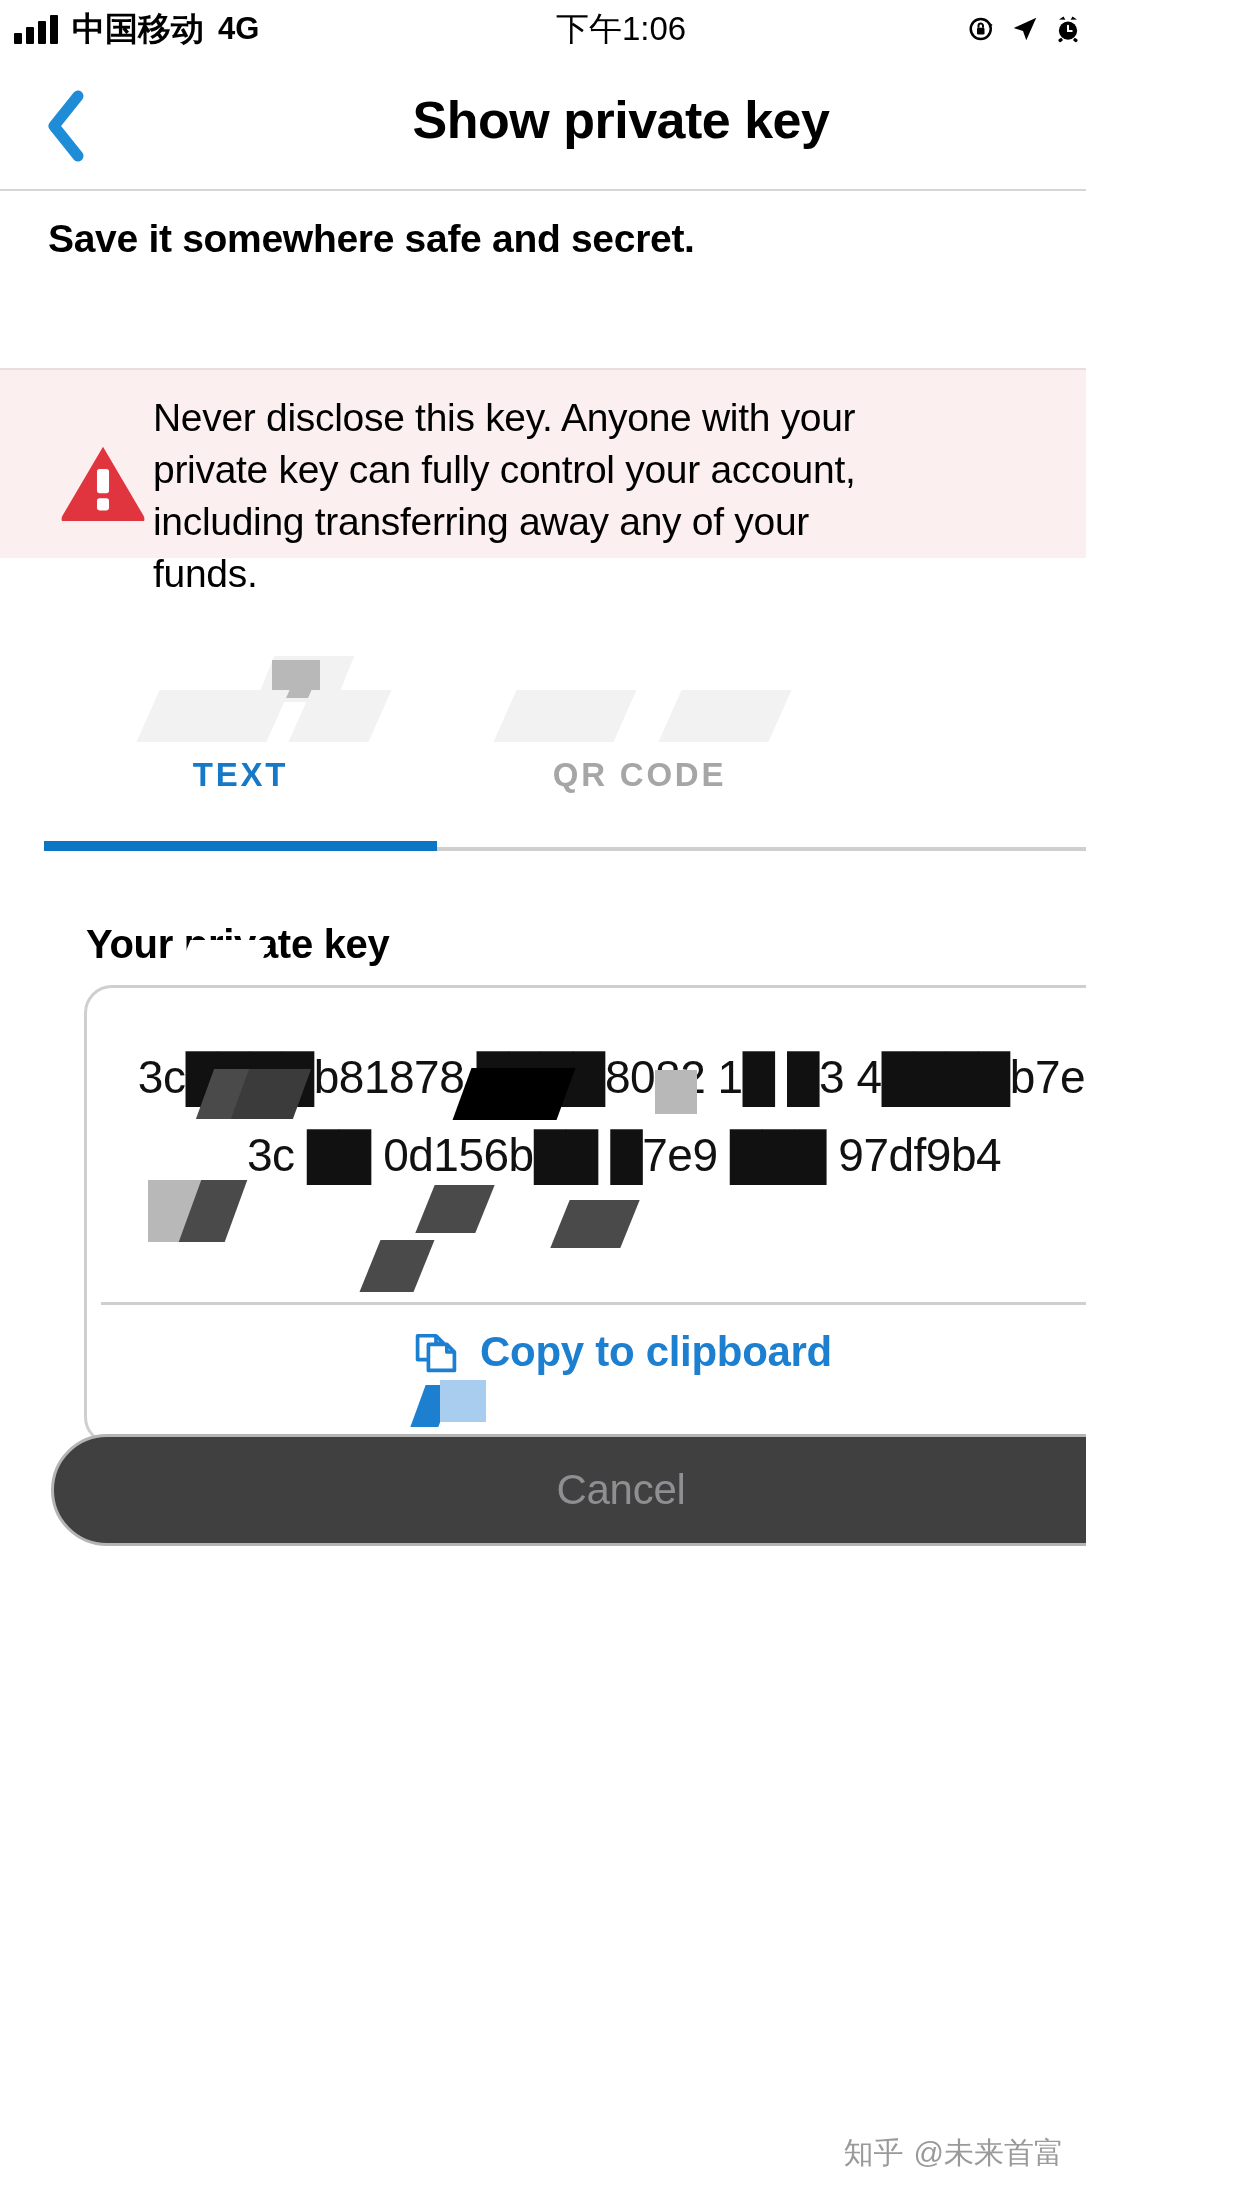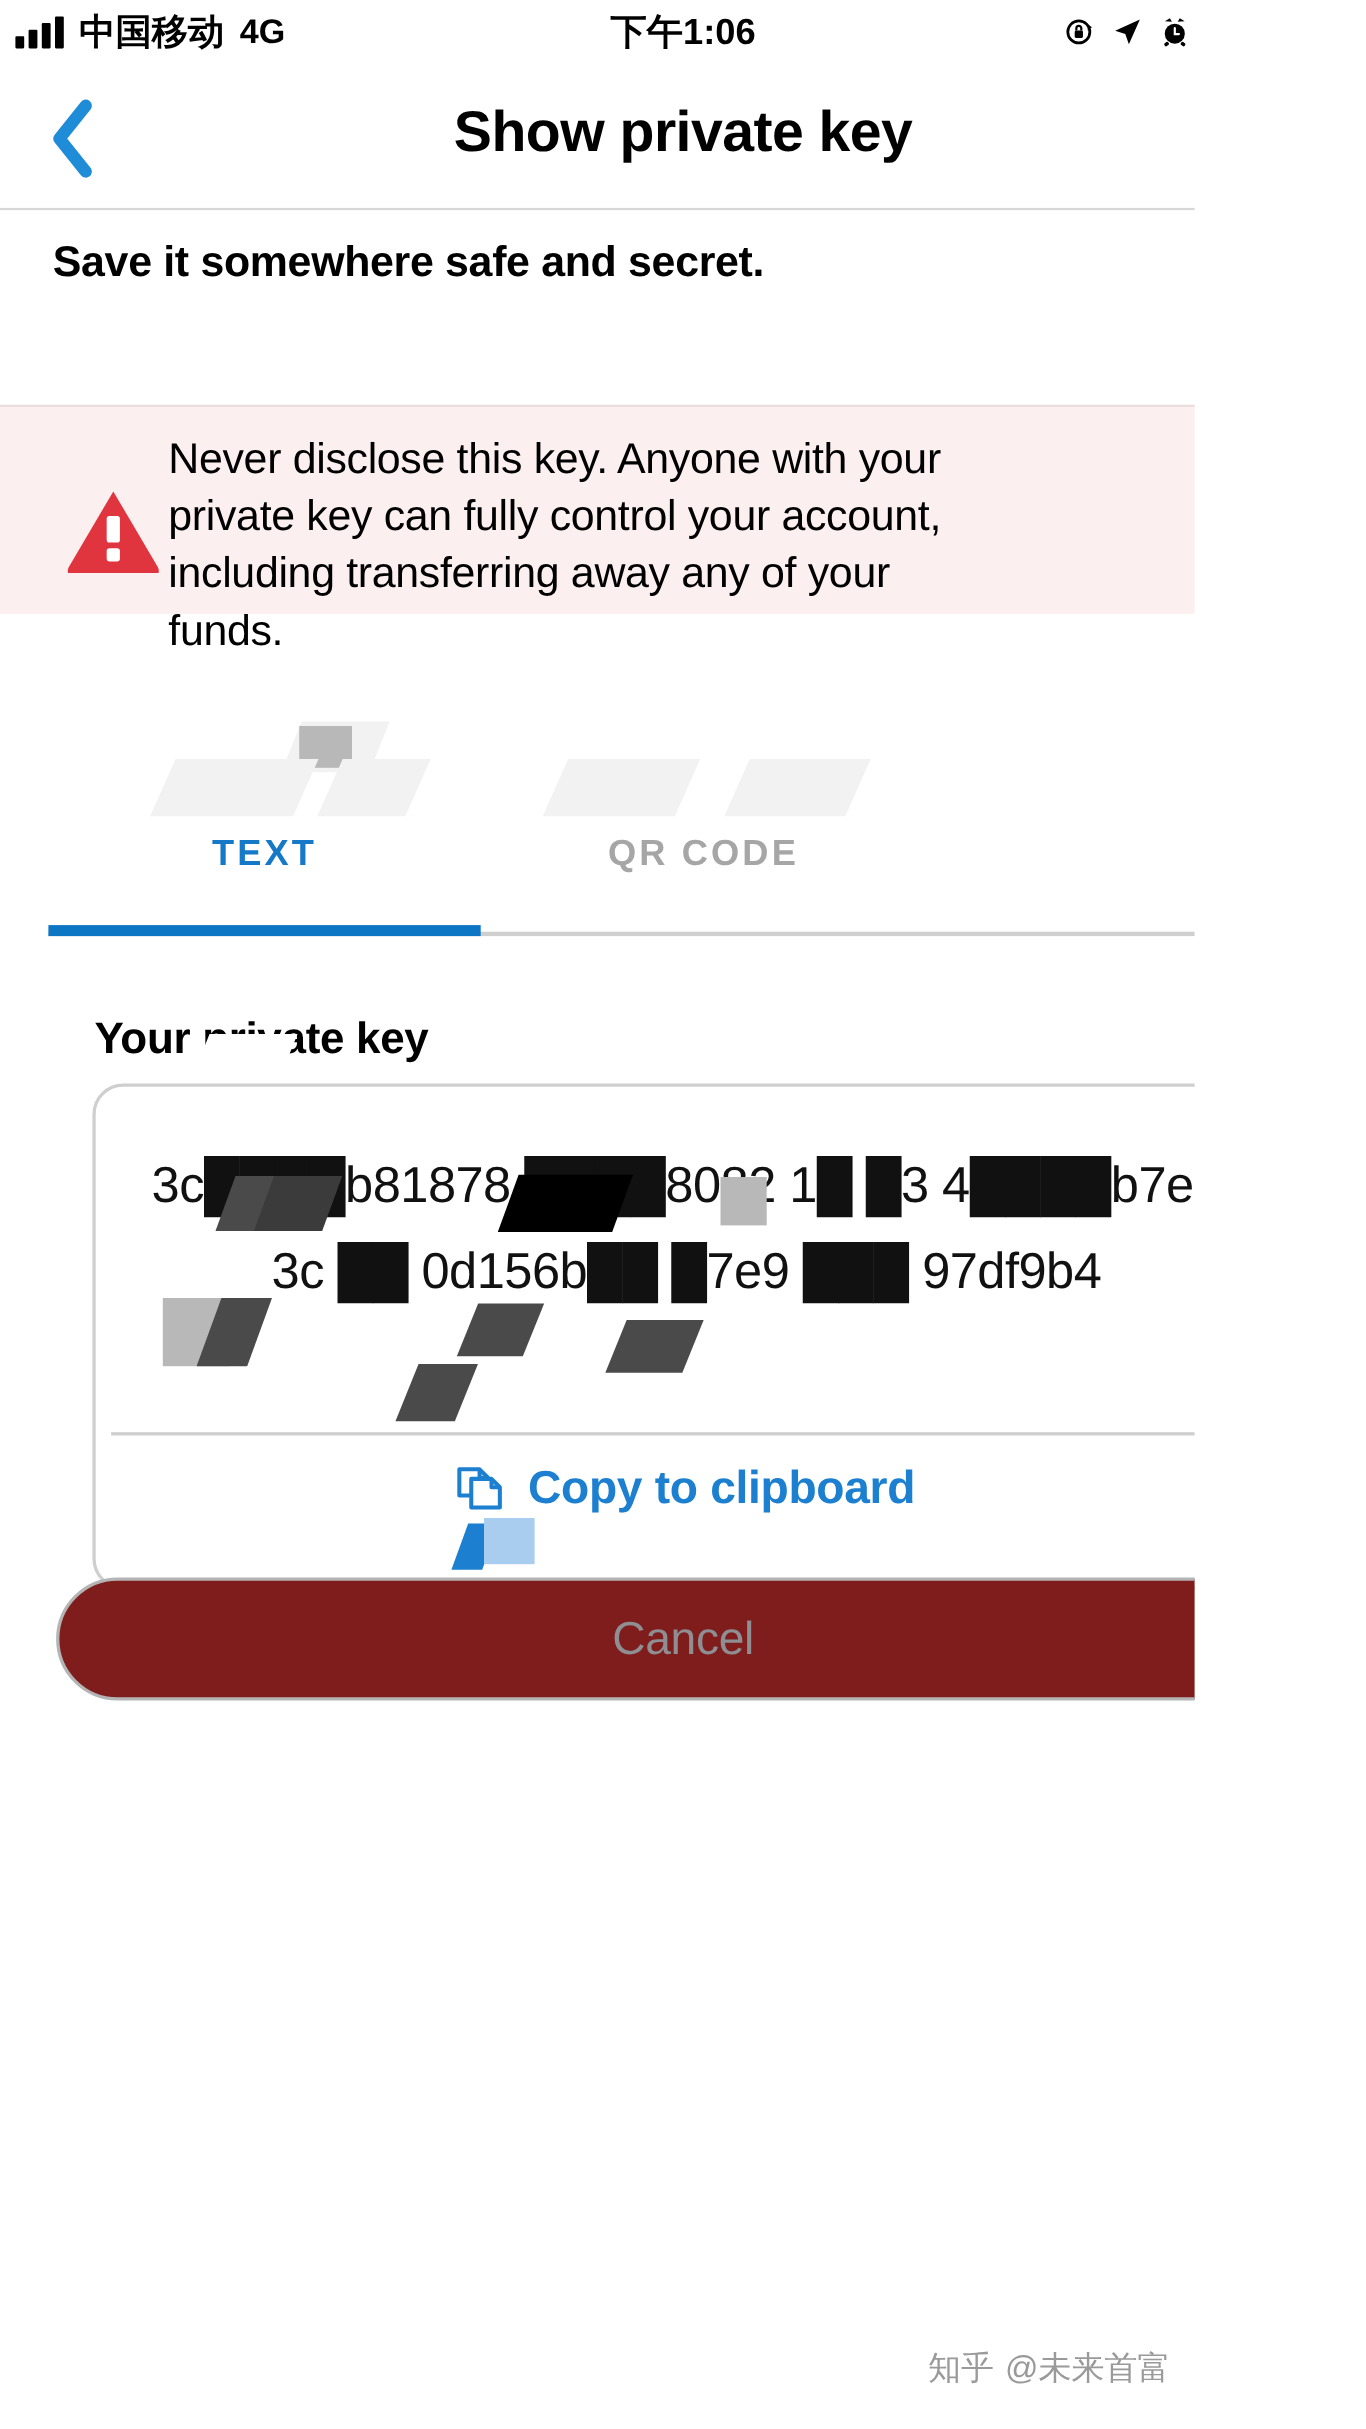--- a/index.html
+++ b/index.html
@@ -42,21 +42,21 @@
   .signal-bars i:nth-child(3) { height: 23px; }
   .signal-bars i:nth-child(4) { height: 29px; }
   .carrier { font-size: 33px; font-weight: 700; letter-spacing: 0px; }
   .netmode { font-size: 31px; font-weight: 700; letter-spacing: 0px; }
 
   .sb-center {
     position: absolute;
     left: 0; right: 0;
     text-align: center;
     font-size: 33px;
-    font-weight: 700;
+    font-weight: 400;
   }
   .sb-right {
     position: absolute;
     right: 18px;
     display: flex;
     align-items: center;
     gap: 13px;
   }
   .icon-rotlock { width: 30px; height: 30px; }
   .icon-loc { width: 30px; height: 30px; }
@@ -249,21 +249,21 @@
   .r-blue2 { background: #1c7fd0; }
 
   
   .cancel-btn {
     position: absolute;
     left: 51px; top: 1434px;
     width: 1140px;
     height: 112px;
     border: 3px solid #b4b4b4;
     border-radius: 56px;
-    background: #7f1d1d;
+    background: #404040;
     display: flex;
     align-items: center;
     justify-content: center;
     font-size: 42px;
     color: #8e8e93;
     letter-spacing: -0.3px;
   }
 
   
   .watermark {

